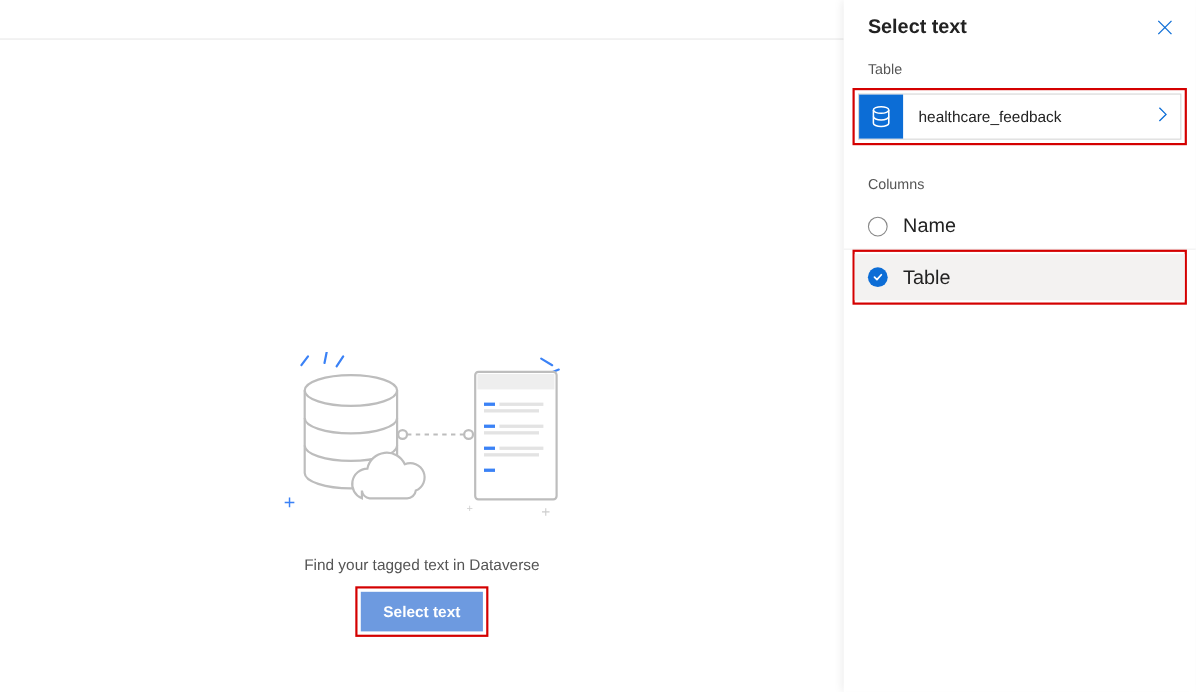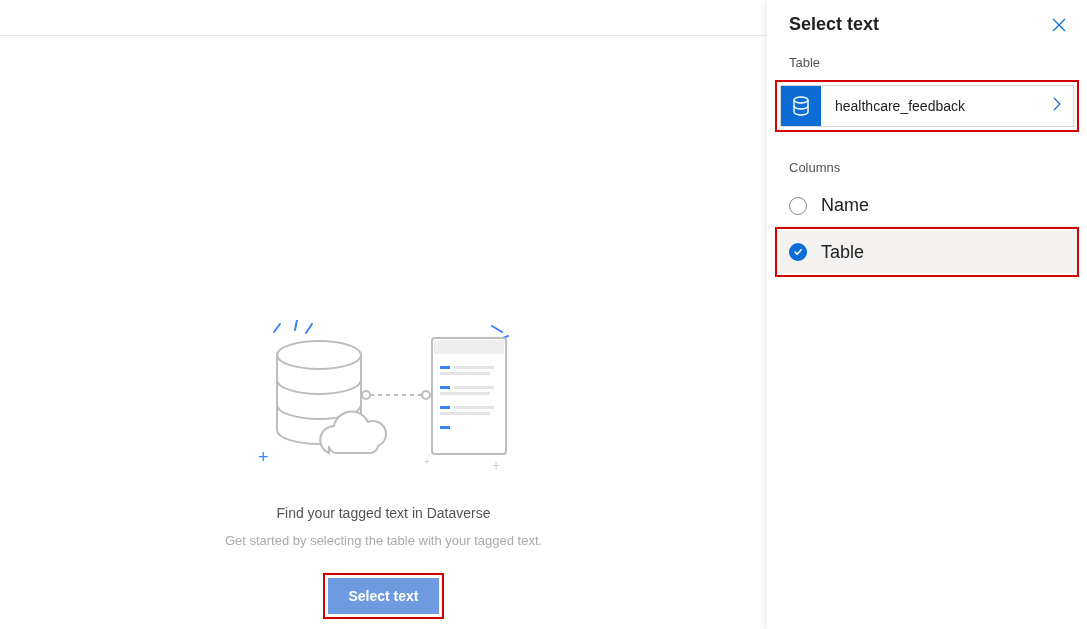--- a/index.html
+++ b/index.html
@@ -237,21 +237,20 @@
             <rect x="210" y="86" width="40" height="3" fill="#e3e3e3"></rect>
             <rect x="196" y="92" width="50" height="3" fill="#e3e3e3"></rect>
           </g>
           <g>
             <rect x="196" y="106" width="10" height="3" fill="#3b82f6"></rect>
           </g>
         </g>
       </svg>
     </div>
     <div class="main-heading">Find your tagged text in Dataverse</div>
-    <div class="main-subheading">Get started by selecting the table with your tagged text.</div>
     <span class="select-text-button-highlight">
       <button class="select-text-button">Select text</button>
     </span>
   </div>
 </div>
 
 <div class="side-panel">
   <div class="panel-header">
     <div class="panel-title">Select text</div>
     <div class="close-btn">

